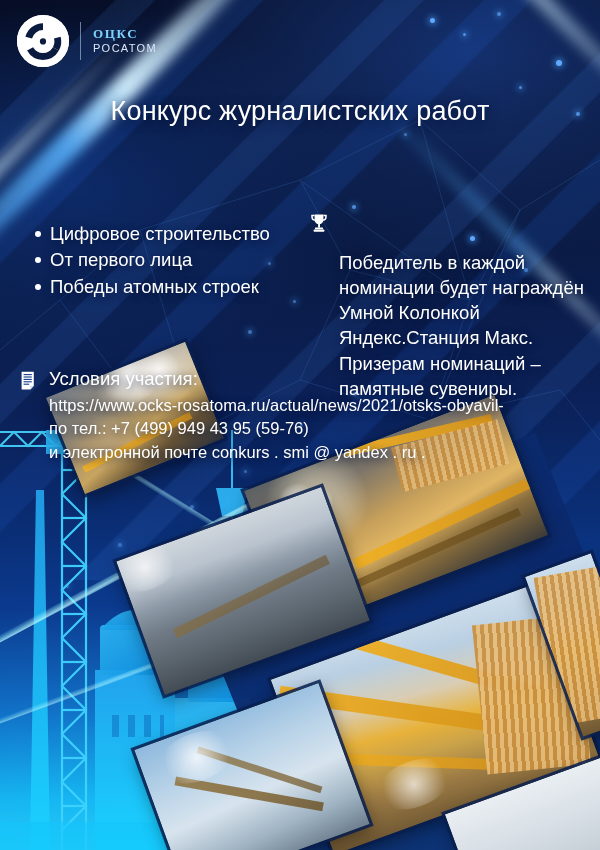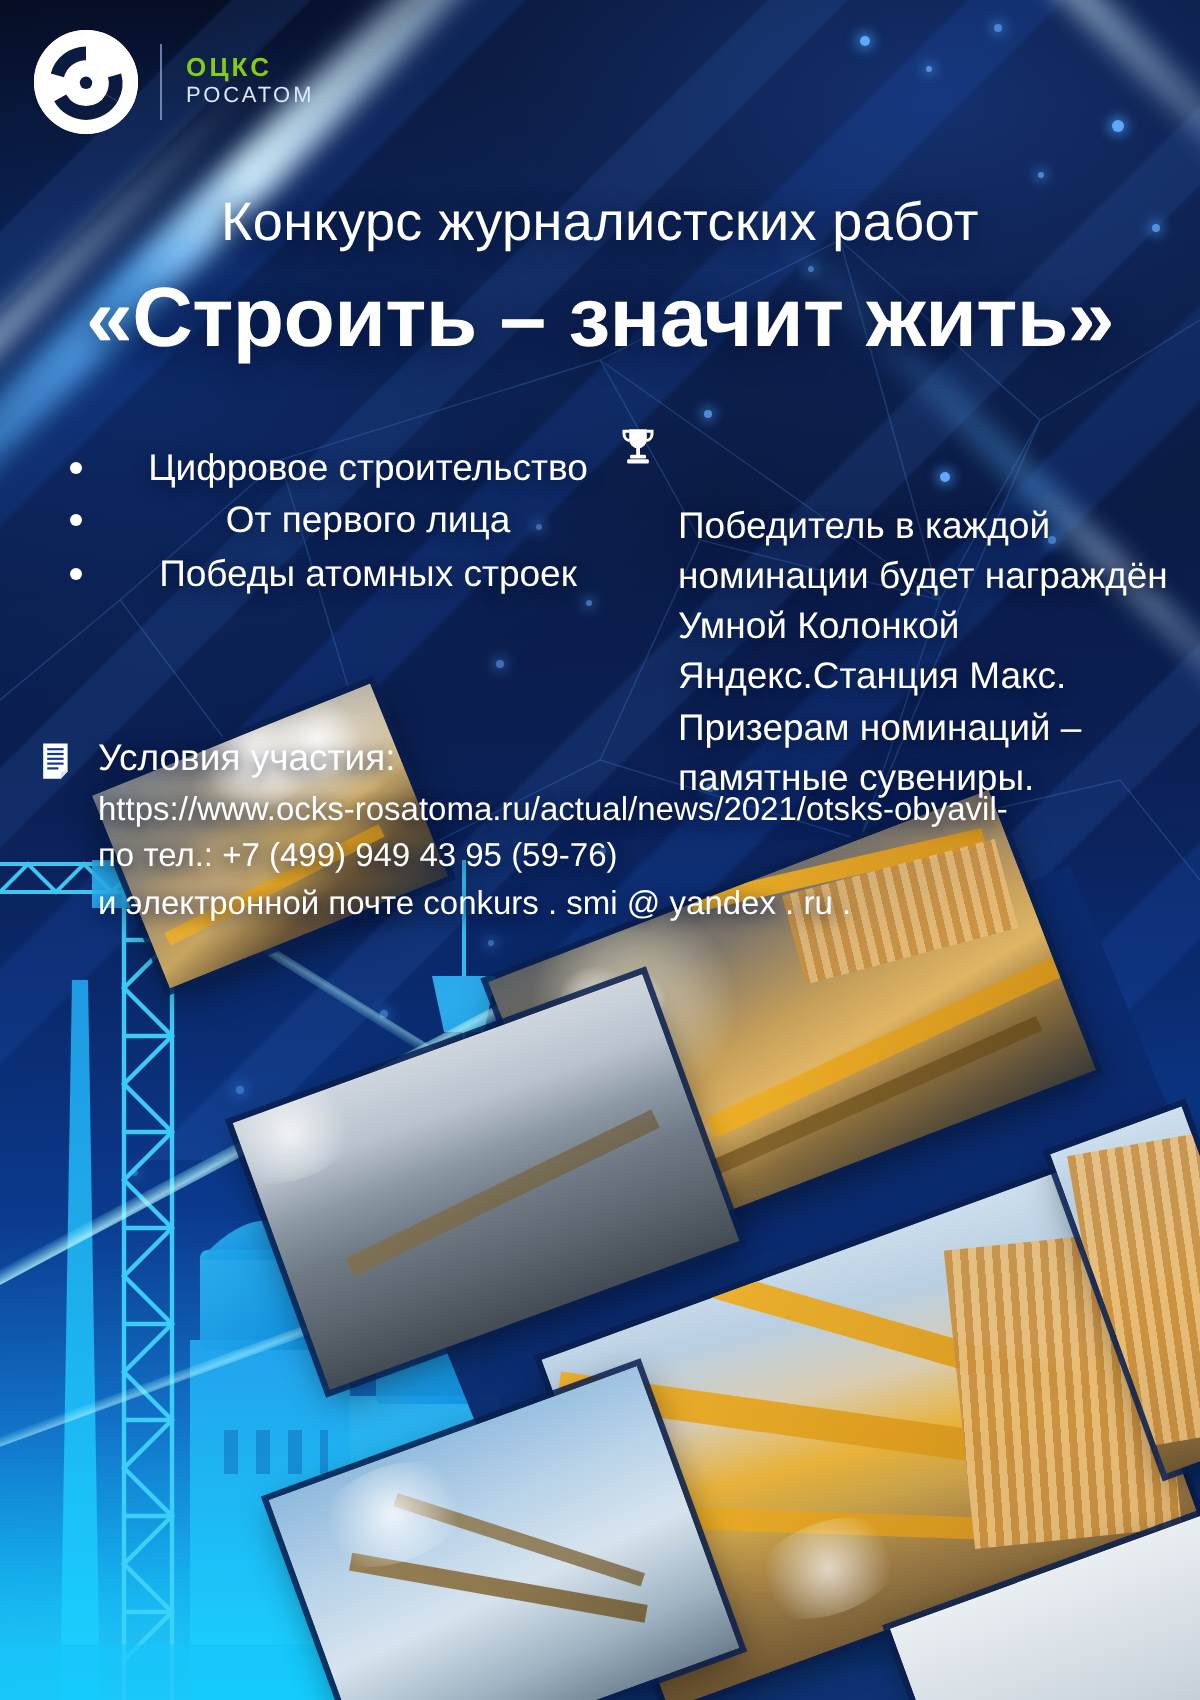--- a/index.html
+++ b/index.html
@@ -90,21 +90,21 @@
 
   
   .wedge{position:absolute;background:#0c2a6e;}
 
   
   .header{position:absolute;left:0;top:0;width:600px;height:82px;}
   .logo-wrap{position:absolute;left:16px;top:14px;display:flex;align-items:center;gap:0px;}
   .logo-mark{width:54px;height:54px;}
   .logo-div{width:1px;height:38px;background:rgba(190,215,255,.55);margin:0 12px 0 10px;}
   .logo-text{line-height:1.25;}
-  .logo-text .l1{font-size:13px;letter-spacing:1.6px;font-weight:700;color:#84cc16;}
+  .logo-text .l1{font-size:13px;letter-spacing:1.6px;font-weight:700;color:#7dd3fc;font-family:Liberation Serif, serif;}
   .logo-text .l2{font-size:11px;letter-spacing:1.5px;font-weight:400;color:#dce7fb;}
 
   .daterange{
     position:absolute;right:18px;top:28px;
     font-size:25px;font-weight:400;color:#ffffff;letter-spacing:.2px;white-space:nowrap;
     text-shadow:0 2px 10px rgba(0,20,60,.75);
   }
 
   
   .title-block{position:absolute;left:0;top:96px;width:600px;text-align:center;}
@@ -113,21 +113,21 @@
 
   
   .col-left{position:absolute;left:18px;top:216px;width:300px;}
   .col-right{position:absolute;left:308px;top:210px;width:280px;}
 
   .row{display:flex;align-items:flex-start;gap:9px;}
   .ic{flex:0 0 auto;width:22px;height:22px;margin-top:2px;}
   .ic svg{display:block;}
 
   .lead{font-size:18.5px;color:#ffffff;line-height:1.28;text-shadow:0 2px 8px rgba(0,15,50,.8);}
-  .bullets{list-style:none;margin:5px 0 0 0;padding:0 0 0 32px;text-align:center;}
+  .bullets{list-style:none;margin:5px 0 0 0;padding:0 0 0 32px;}
   .bullets li{position:relative;font-size:18.5px;line-height:1.42;color:#ffffff;text-shadow:0 2px 8px rgba(0,15,50,.8);}
   .bullets li::before{content:"";position:absolute;left:-15px;top:10px;width:6px;height:6px;border-radius:50%;background:#ffffff;}
 
   .prize{font-size:18.5px;line-height:1.36;color:#ffffff;text-shadow:0 2px 8px rgba(0,15,50,.8);margin-top:40px;}
 
   
   .conditions{position:absolute;left:18px;top:368px;width:566px;}
   .cond-head{font-size:18.5px;color:#ffffff;text-shadow:0 2px 8px rgba(0,15,50,.8);}
   .cond-body{margin-top:2px;}
   .cond-line{font-size:16.5px;line-height:1.42;color:#ffffff;white-space:nowrap;text-shadow:0 2px 8px rgba(0,15,50,.85);}
@@ -348,21 +348,20 @@
       <div class="logo-text">
         <div class="l1">ОЦКС</div>
         <div class="l2">РОСАТОМ</div>
       </div>
     </div>
 
   </div>
 
   <div class="title-block">
     <div class="title-sub">Конкурс журналистских работ</div>
-    <div class="title-main">«Строить – значит жить»</div>
   </div>
 
   <div class="col-left">
     <ul class="bullets">
       <li>Цифровое строительство</li>
       <li>От первого лица</li>
       <li>Победы атомных строек</li>
     </ul>
   </div>
 

